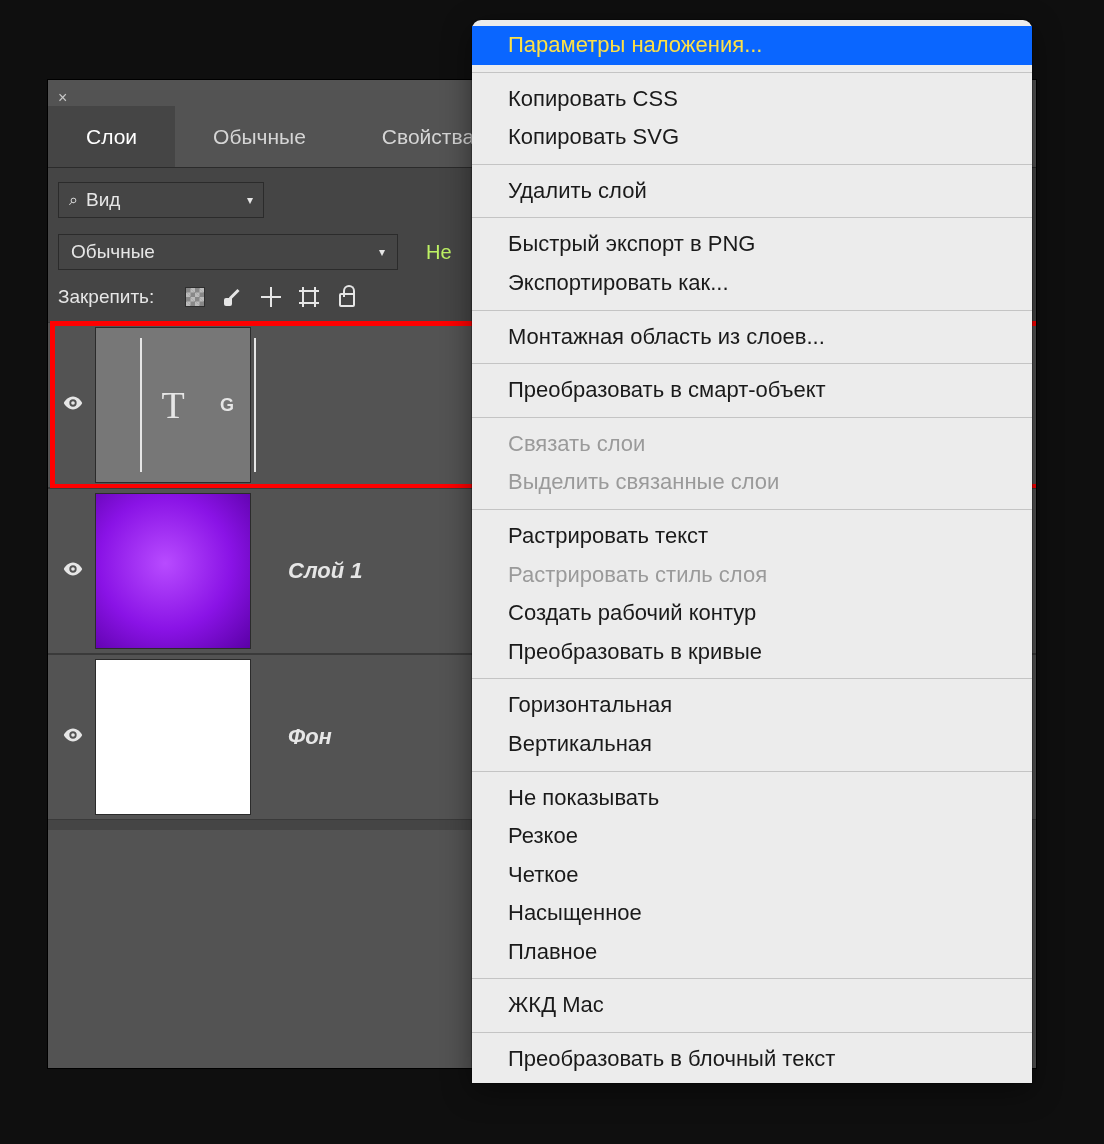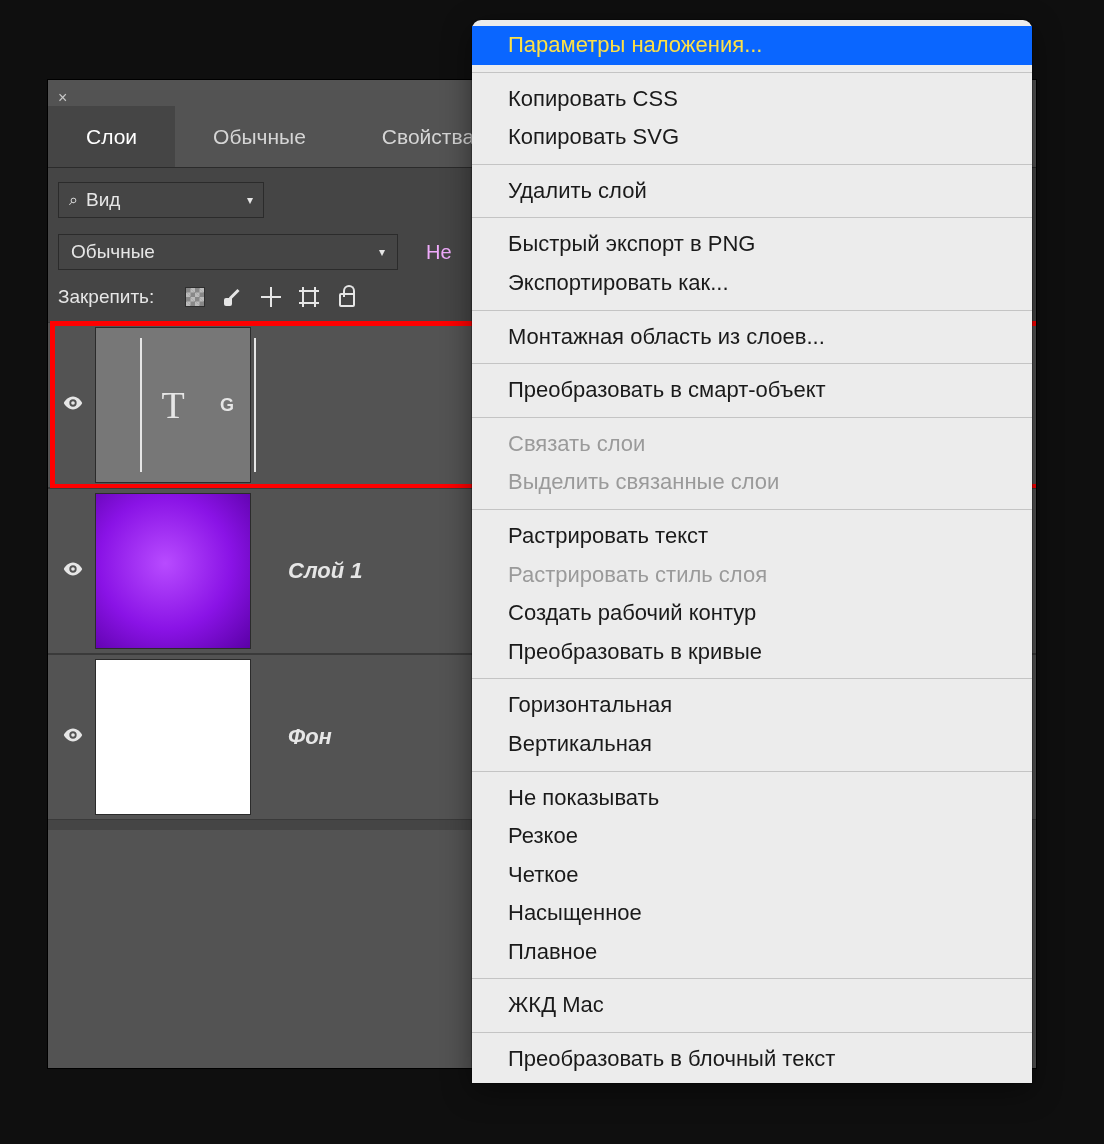--- a/index.html
+++ b/index.html
@@ -55,21 +55,21 @@
   .icon-halfcircle {
     width:22px; height:22px; border-radius:50%; border:2px solid #e6e6e6; position: relative; overflow:hidden;
   }
   .icon-halfcircle::after{content:"";position:absolute;right:-1px;top:-1px;width:12px;height:24px;background:#e6e6e6;}
 
   .mode-row { margin-top: 16px; }
   .mode-select {
     flex:0 0 340px; height:36px; border:1px solid #2b2b2b; background:#454545; color:#e6e6e6;
     display:flex; align-items:center; justify-content:space-between; padding:0 12px; font-size:19px;
   }
-  .mode-extra { color:#f0abfc; font-size:20px; margin-left:16px; }
+  .mode-extra { color:#bef264; font-size:20px; margin-left:16px; }
 
   .lock-row { margin-top: 16px; color:#e6e6e6; font-size: 19px; gap: 16px;}
   .lock-label { margin-right: 14px; }
   .lock-icon { width:22px; height:22px; display:inline-flex; align-items:center; justify-content:center; color:#e6e6e6; position:relative;}
   .checker {
     width:18px; height:18px;
     background:
       linear-gradient(45deg,#bbb 25%,transparent 25%,transparent 75%,#bbb 75%) 0 0/9px 9px,
       linear-gradient(45deg,#bbb 25%,#888 25%,#888 75%,#bbb 75%) 4.5px 4.5px/9px 9px;
     outline:1px solid #2e2e2e;

